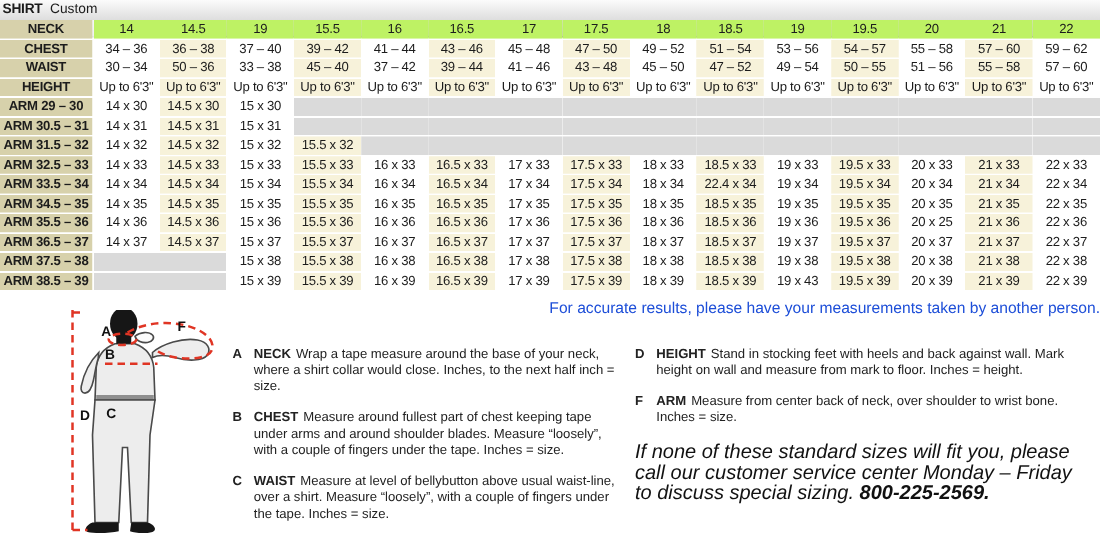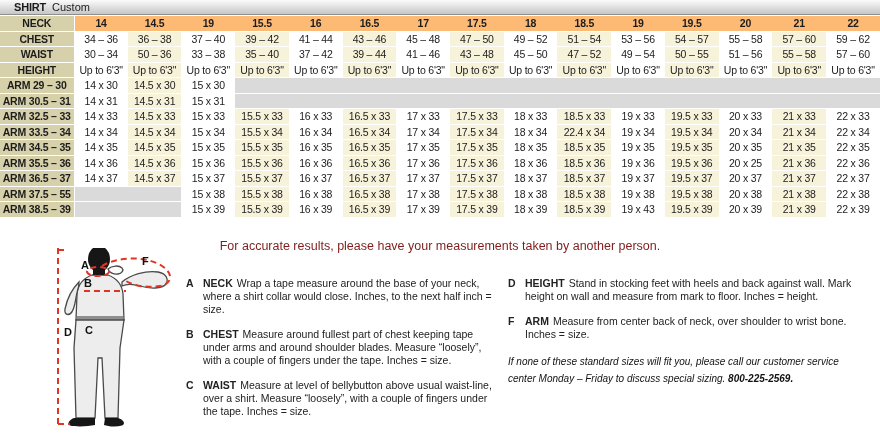--- a/index.html
+++ b/index.html
@@ -2,62 +2,62 @@
 <html><head>
 <meta charset="utf-8">
 <style>
   html,body{margin:0;padding:0;}
   body{
     width:880px;height:445px;position:relative;background:#fff;
     font-family:"Liberation Sans",sans-serif;color:#1c1c1c;overflow:hidden;
   }
   
   .titlebar{
-    position:absolute;left:0;top:0;width:880px;height:15px;
+    position:absolute;left:0;top:0;width:880px;height:30px;
     background:linear-gradient(#fbfbfb,#c6c6c6);
     border-bottom:1px solid #8f8f8f;
-    font-size:11px;line-height:15px;padding-left:14px;box-sizing:border-box;
+    font-size:11px;line-height:15px;padding-left:2px;box-sizing:border-box;
   }
   .titlebar .brand{font-weight:bold;letter-spacing:-0.2px;}
   .titlebar .variant{margin-left:6px;}
   
   table.sizes{
     position:absolute;left:0;top:16px;width:880px;
     border-collapse:collapse;table-layout:fixed;
   }
   table.sizes col.c-label{width:74px;}
   table.sizes td{
     height:14.5px;line-height:14.5px;padding:0;
     font-size:10.5px;text-align:center;letter-spacing:-0.2px;
     border-bottom:1px solid #fff;white-space:nowrap;overflow:hidden;
   }
   td.label{
     background:#d7d1ab;font-weight:bold;text-align:left;padding-left:6px;
     border-right:1px solid #fff;font-size:10px;letter-spacing:-0.3px;
   }
-  td.neck{background:#fdba74;font-weight:bold;}
+  td.neck{background:#bef264;font-weight:normal;}
   td.even{background:#ffffff;}
   td.odd{background:#f7f2da;}
   td.empty{background:#dadada;}
   
   .intro{
-    position:absolute;left:0;top:240px;width:880px;text-align:center;
-    font-size:12.5px;line-height:13.5px;color:#7f1d1d;
+    position:absolute;left:0;top:240px;width:880px;text-align:right;
+    font-size:12.5px;line-height:13.5px;color:#1d4ed8;
   }
   
   .figure{position:absolute;left:30px;top:248px;}
   
   .col{position:absolute;top:277px;font-size:10.5px;line-height:13px;color:#222;}
   .col.left{left:186px;width:312px;}
   .col.right{left:508px;width:358px;}
   .instr{display:flex;margin:0 0 12px 0;}
   .instr .letter{flex:0 0 17px;font-weight:bold;}
   .instr .term{font-weight:bold;margin-right:4px;}
   .note{
-    font-style:italic;font-size:10px;line-height:16.5px;margin-top:13px;color:#111;
+    font-style:italic;font-size:16px;line-height:16.5px;margin-top:13px;color:#111;
   }
   .note .phone{font-weight:bold;}
 </style>
 </head>
 <body>
 
 <div class="titlebar">
   <span class="brand">SHIRT</span><span class="variant">Custom</span>
 </div>
 
@@ -101,21 +101,21 @@
         <td class="odd">54 – 57</td>
         <td class="even">55 – 58</td>
         <td class="odd">57 – 60</td>
         <td class="even">59 – 62</td>
       </tr>
       <tr>
         <td class="label">WAIST</td>
         <td class="even">30 – 34</td>
         <td class="odd">50 – 36</td>
         <td class="even">33 – 38</td>
-        <td class="odd">35 – 40</td>
+        <td class="odd">45 – 40</td>
         <td class="even">37 – 42</td>
         <td class="odd">39 – 44</td>
         <td class="even">41 – 46</td>
         <td class="odd">43 – 48</td>
         <td class="even">45 – 50</td>
         <td class="odd">47 – 52</td>
         <td class="even">49 – 54</td>
         <td class="odd">50 – 55</td>
         <td class="even">51 – 56</td>
         <td class="odd">55 – 58</td>
@@ -156,20 +156,38 @@
         <td class="empty"></td>
         <td class="empty"></td>
         <td class="empty"></td>
       </tr>
       <tr>
         <td class="label">ARM 30.5 – 31</td>
         <td class="even">14 x 31</td>
         <td class="odd">14.5 x 31</td>
         <td class="even">15 x 31</td>
         <td class="empty"></td>
+        <td class="empty"></td>
+        <td class="empty"></td>
+        <td class="empty"></td>
+        <td class="empty"></td>
+        <td class="empty"></td>
+        <td class="empty"></td>
+        <td class="empty"></td>
+        <td class="empty"></td>
+        <td class="empty"></td>
+        <td class="empty"></td>
+        <td class="empty"></td>
+      </tr>
+      <tr>
+        <td class="label">ARM 31.5 – 32</td>
+        <td class="even">14 x 32</td>
+        <td class="odd">14.5 x 32</td>
+        <td class="even">15 x 32</td>
+        <td class="odd">15.5 x 32</td>
         <td class="empty"></td>
         <td class="empty"></td>
         <td class="empty"></td>
         <td class="empty"></td>
         <td class="empty"></td>
         <td class="empty"></td>
         <td class="empty"></td>
         <td class="empty"></td>
         <td class="empty"></td>
         <td class="empty"></td>
@@ -259,21 +277,21 @@
         <td class="odd">17.5 x 37</td>
         <td class="even">18 x 37</td>
         <td class="odd">18.5 x 37</td>
         <td class="even">19 x 37</td>
         <td class="odd">19.5 x 37</td>
         <td class="even">20 x 37</td>
         <td class="odd">21 x 37</td>
         <td class="even">22 x 37</td>
       </tr>
       <tr>
-        <td class="label">ARM 37.5 – 55</td>
+        <td class="label">ARM 37.5 – 38</td>
         <td class="empty"></td>
         <td class="empty"></td>
         <td class="even">15 x 38</td>
         <td class="odd">15.5 x 38</td>
         <td class="even">16 x 38</td>
         <td class="odd">16.5 x 38</td>
         <td class="even">17 x 38</td>
         <td class="odd">17.5 x 38</td>
         <td class="even">18 x 38</td>
         <td class="odd">18.5 x 38</td>

